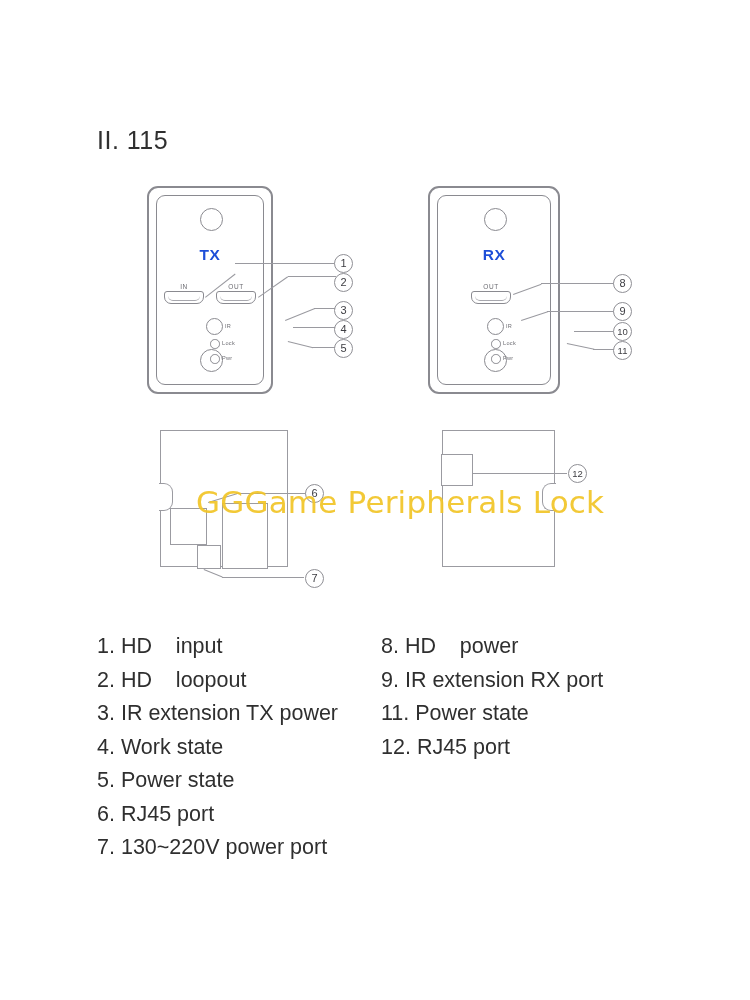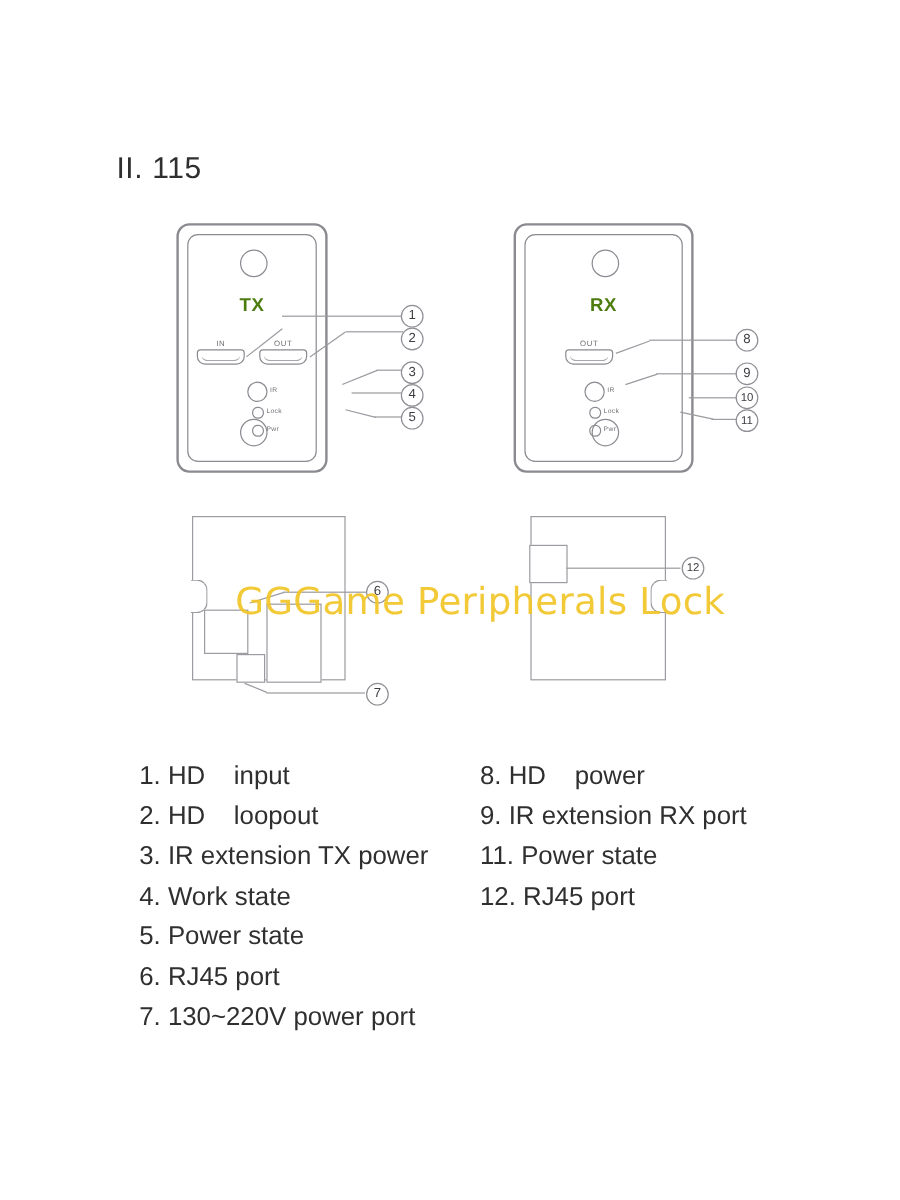--- a/index.html
+++ b/index.html
@@ -38,21 +38,21 @@
     width:21px;height:21px;
     border:1.7px solid #8a8a90;
     border-radius:50%;
     left:50%;margin-left:-10.5px;
   }
   .screw.top{top:22px;}
   .screw.bottom{bottom:22px;}
 
   .plate-label{
     position:absolute;left:0;right:0;text-align:center;
-    font-size:15.5px;font-weight:bold;color:#4d7c0f;
+    font-size:15.5px;font-weight:bold;color:#1d4ed8;
     letter-spacing:.6px;
   }
 
   
   .port-wrap{position:absolute;}
   .port-cap{
     font-size:6.5px;color:#6c6c72;text-align:center;
     letter-spacing:.6px;margin-bottom:1px;
     font-family:"Liberation Sans",sans-serif;
   }
@@ -151,21 +151,20 @@
   
   .legend{position:absolute;top:630px;}
   .legend-col{position:absolute;top:0;}
   .legend-col.left{left:97px;}
   .legend-col.right{left:381px;}
   .legend-item{
     font-size:21.5px;
     color:#2f2f2f;
     line-height:33.5px;
     white-space:pre;
-    margin-left:19px;
   }
 </style>
 </head>
 <body>
 
 <div class="page">
 
   <div class="title">II. 115</div>
 
   <div class="plate" style="left:147px;top:186px;width:126px;height:208px;">
@@ -209,21 +208,21 @@
 
   <div class="lead" style="left:288px;top:341px;width:26px;transform:rotate(14deg);"></div>
   <div class="lead" style="left:312px;top:347px;width:25px;"></div>
 
   <div class="callout" style="left:334px;top:254px;">1</div>
   <div class="callout" style="left:334px;top:273px;">2</div>
   <div class="callout" style="left:334px;top:301px;">3</div>
   <div class="callout" style="left:334px;top:320px;">4</div>
   <div class="callout" style="left:334px;top:339px;">5</div>
 
-  <div class="plate" style="left:428px;top:186px;width:150px;height:208px;">
+  <div class="plate" style="left:428px;top:186px;width:132px;height:208px;">
     <div class="plate-outer"></div>
     <div class="plate-inner"></div>
     <div class="screw top"></div>
     <div class="screw bottom"></div>
 
     <div class="plate-label" style="top:60px;">RX</div>
 
     <div class="port-wrap" style="left:43px;top:97px;width:40px;">
       <div class="port-cap">OUT</div>
       <div class="port"></div>

